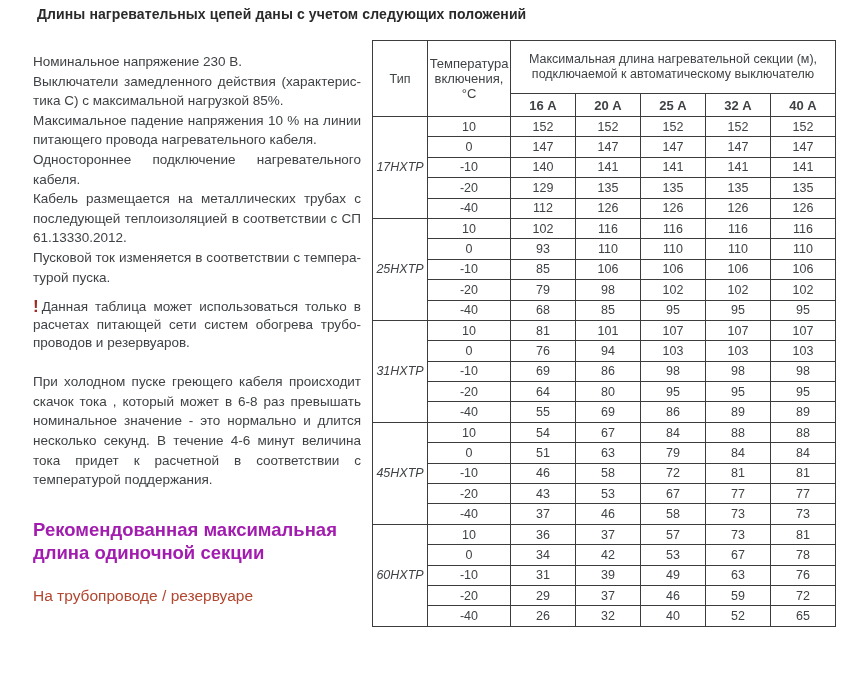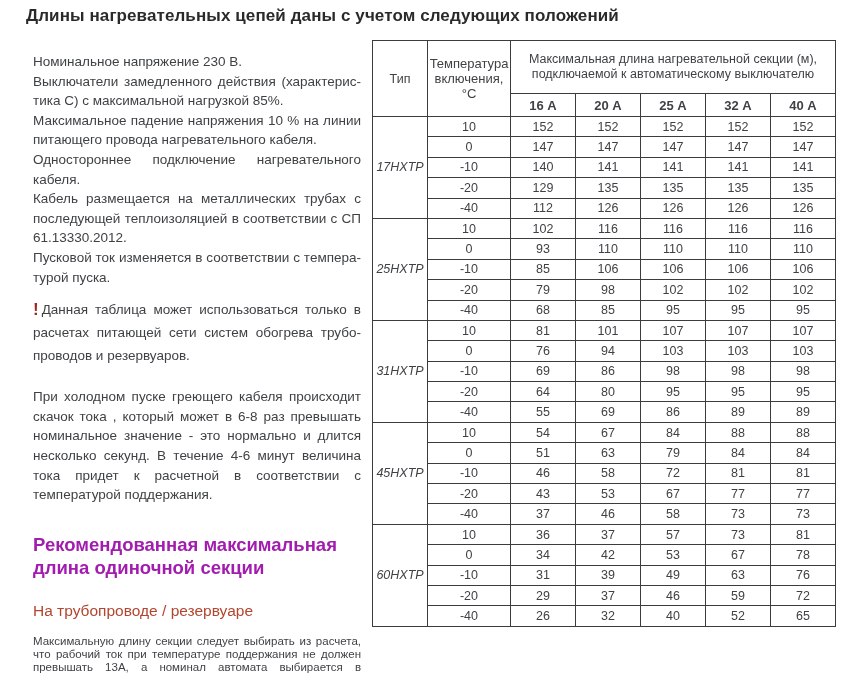--- a/index.html
+++ b/index.html
@@ -7,44 +7,44 @@
     position: relative;
     width: 843px;
     height: 673px;
     background: #ffffff;
     font-family: "Liberation Sans", "DejaVu Sans", sans-serif;
     color: #3f4245;
     overflow: hidden;
   }
   .title {
     position: absolute;
-    left: 26px;
+    left: 37px;
     top: 6px;
     margin: 0;
-    font-size: 17px;
+    font-size: 14px;
     font-weight: 700;
     color: #2a2a2a;
     letter-spacing: 0.1px;
   }
   .left-col {
     position: absolute;
     left: 33px;
     top: 52px;
     width: 328px;
   }
   .body-p {
     margin: 0;
     font-size: 13.5px;
     line-height: 19.6px;
     text-align: justify;
   }
   .note {
     margin: 11px 0 16px 0;
     font-size: 13.5px;
-    line-height: 23px;
+    line-height: 18px;
     text-align: justify;
   }
   .excl {
     color: #9e2b23;
     font-weight: 700;
     font-size: 17px;
     vertical-align: -1px;
     padding-right: 3px;
   }
   .cold { margin-top: 20px; }
@@ -111,21 +111,20 @@
       </div>
 
     <p class="note"><span class="excl">!</span><span>Данная таблица может использоваться только в расчетах питающей сети систем обогрева трубо-проводов и резервуаров.</span></p>
 
     <p class="body-p cold">При холодном пуске греющего кабеля происходит скачок тока , который может в 6-8 раз превышать номинальное значение - это нормально и длится несколько секунд. В течение 4-6 минут величина тока придет к расчетной в соответствии с температурой поддержания.</p>
 
     <h2 class="red-heading">Рекомендованная максимальная длина одиночной секции</h2>
 
     <h3 class="red-sub">На трубопроводе / резервуаре</h3>
 
-    <p class="fine">Максимальную длину секции следует выбирать из расчета, что рабочий ток при температуре поддержания не должен превышать 13А, а номинал автомата выбирается в зависимости от температуры пуска.</p>
   </div>
 
   <table class="spec-table" id="spec-table">
     <colgroup>
       <col style="width:55px">
       <col style="width:83px">
       <col style="width:65px">
       <col style="width:65px">
       <col style="width:65px">
       <col style="width:65px">

